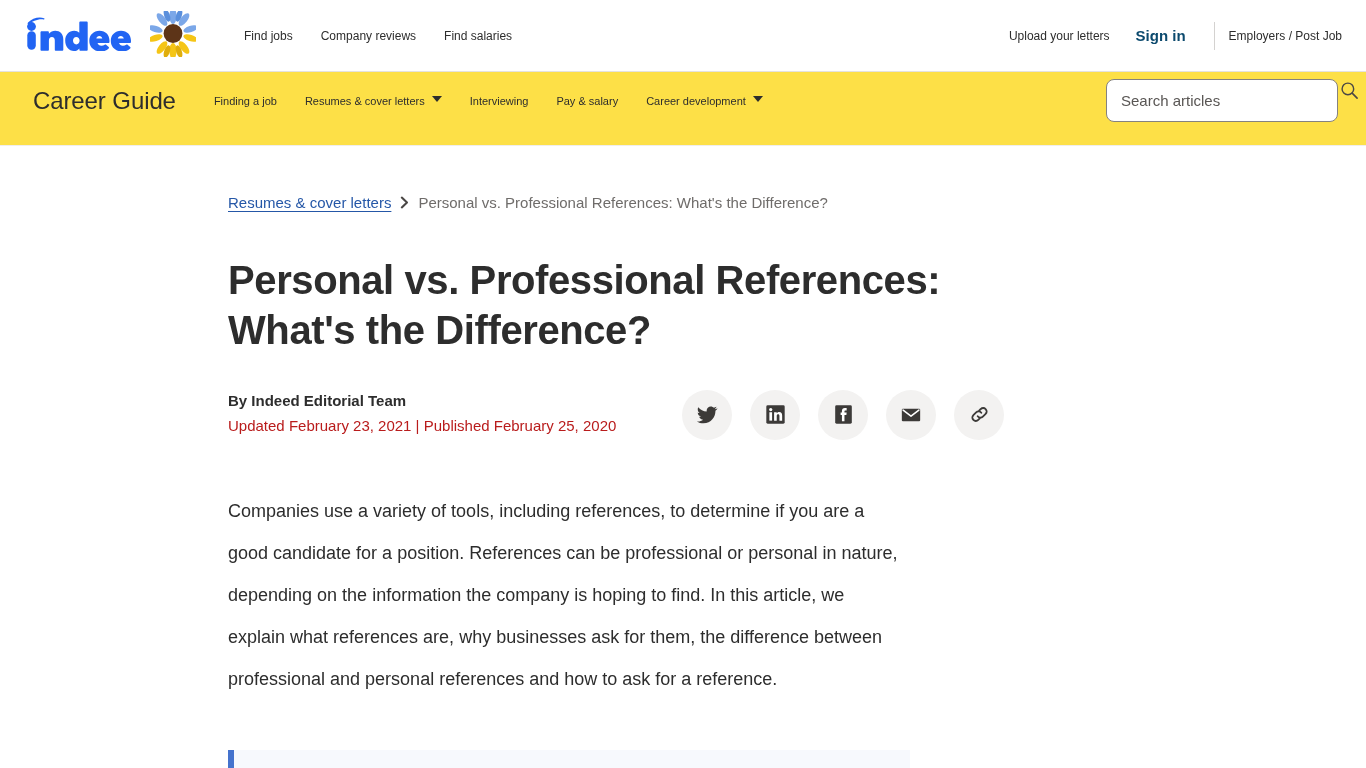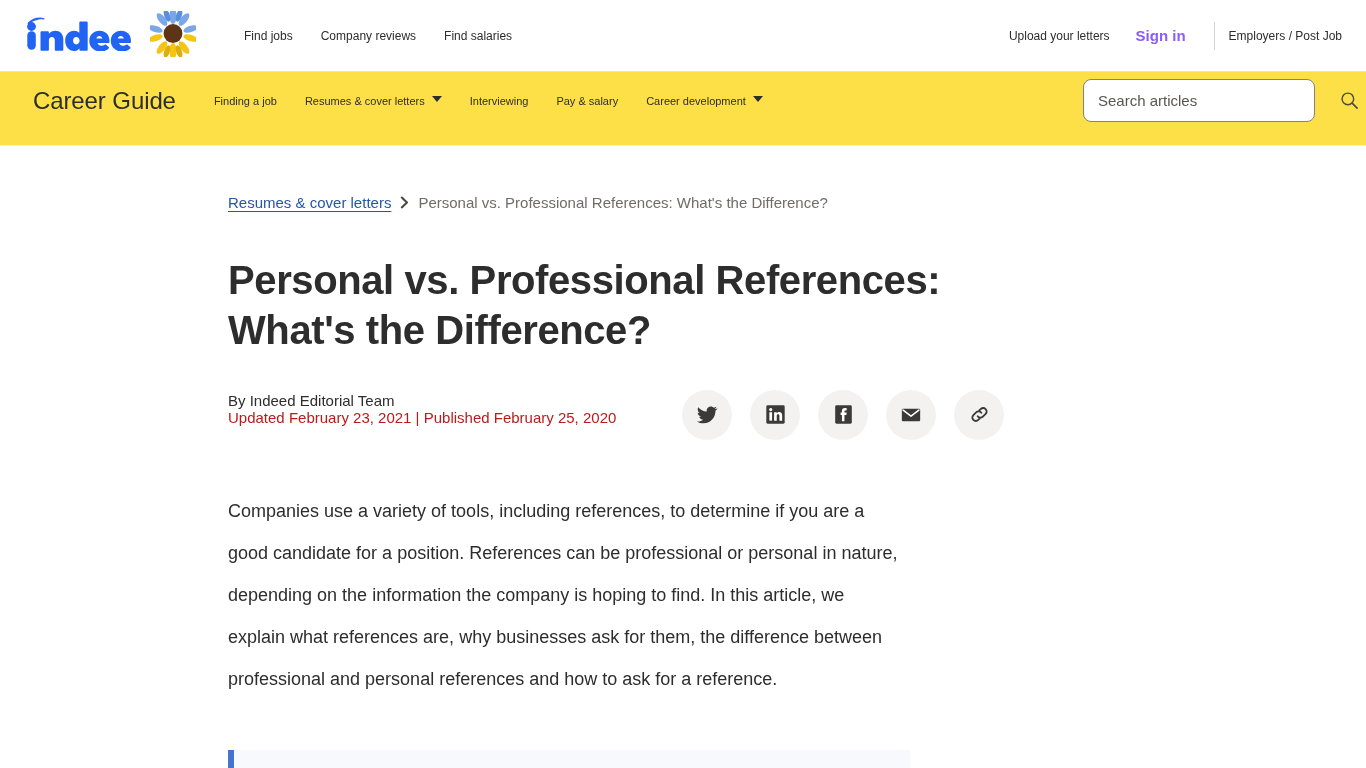--- a/index.html
+++ b/index.html
@@ -60,21 +60,21 @@
     display: flex;
     align-items: center;
     gap: 0;
   }
 
   .gnav-right .gnav-link { padding: 6px 12px; }
 
   .gnav-signin {
     font-size: 15px;
     font-weight: bold;
-    color: #8b5cf6;
+    color: #0c4a6e;
     text-decoration: none;
     padding: 6px 14px;
     white-space: nowrap;
     cursor: pointer;
   }
 
   .gnav-divider {
     width: 1px;
     height: 28px;
     background: #d4d2d0;
@@ -135,22 +135,21 @@
     border-left: 5px solid transparent;
     border-right: 5px solid transparent;
     border-top: 6px solid #2d2d2d;
     position: relative;
     top: 1px;
   }
 
   .cg-search-wrap {
     margin-left: auto;
     display: flex;
-    align-items: center;
-    gap: 23px;
+    gap: 0;
     padding-right: 6px;
   }
 
   .cg-search {
     width: 232px;
     height: 43px;
     border: 1px solid #85827f;
     border-radius: 8px;
     background: #ffffff;
     font-size: 15px;
@@ -228,22 +227,23 @@
     gap: 0;
     margin-bottom: 50px;
   }
 
   .byline {
     padding-top: 2px;
   }
 
   .byline-author {
     font-size: 15px;
-    font-weight: normal;
-    color: #2d2d2d;
+    font-weight: bold;
+    color: #2d2d2d;
+    margin-bottom: 8px;
   }
 
   .byline-dates {
     font-size: 15px;
     color: #b91c1c;
   }
 
   .share-row {
     display: flex;
     align-items: center;

